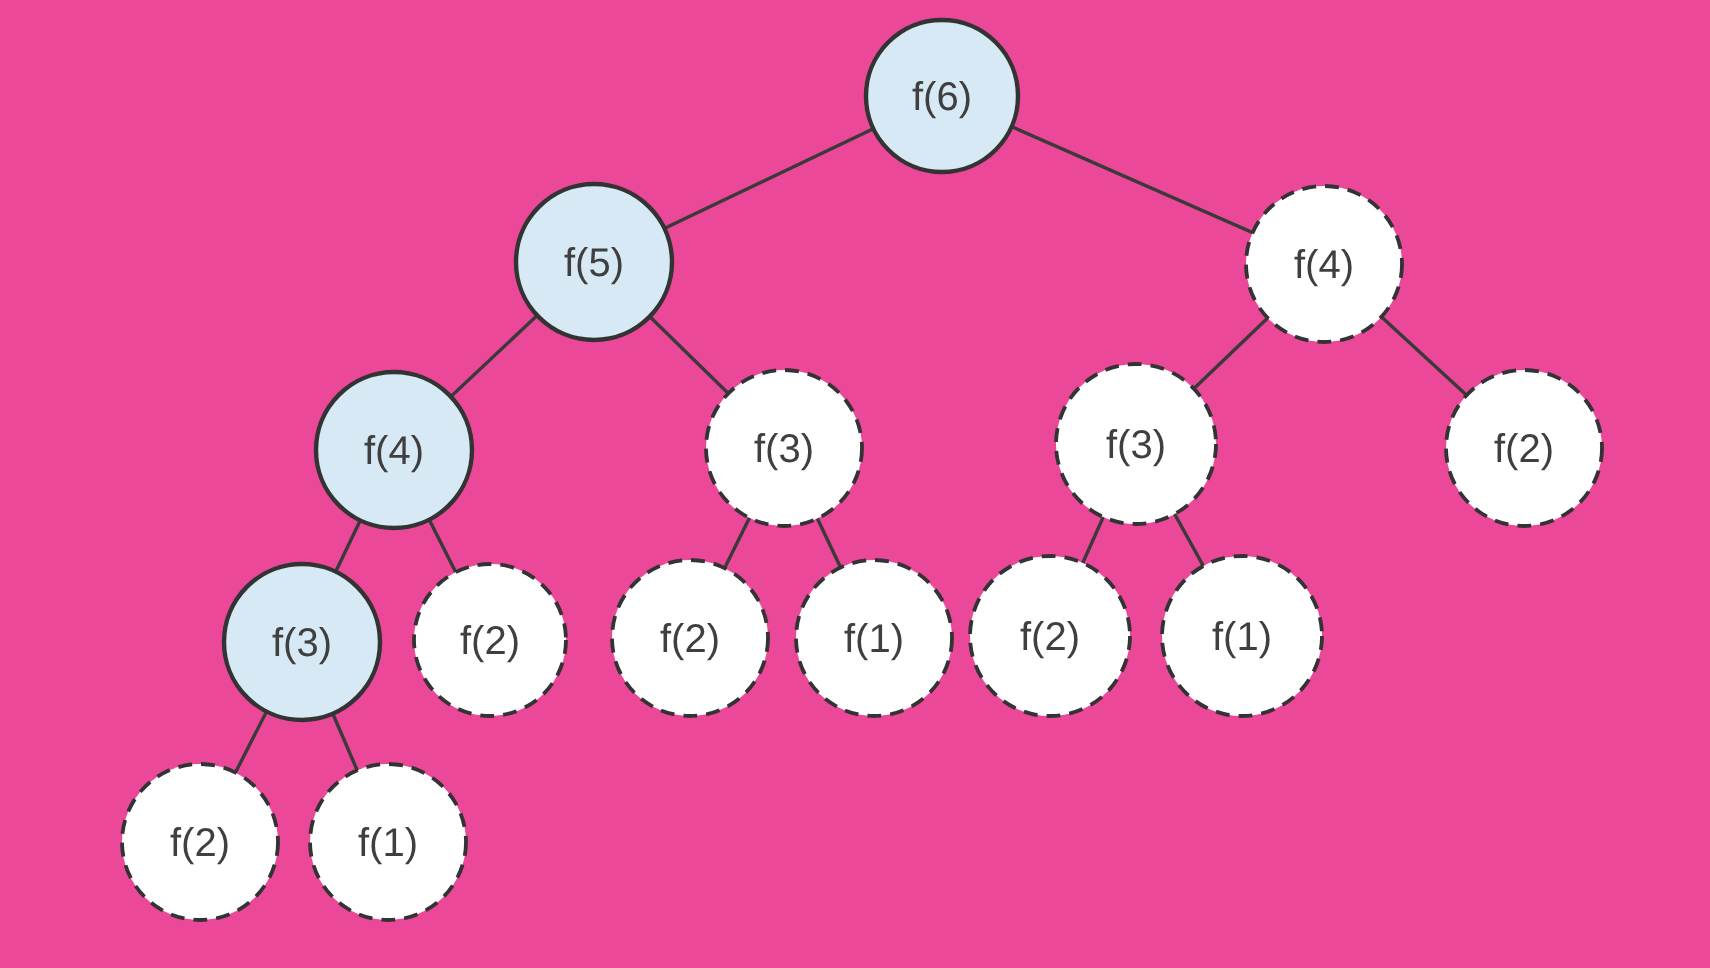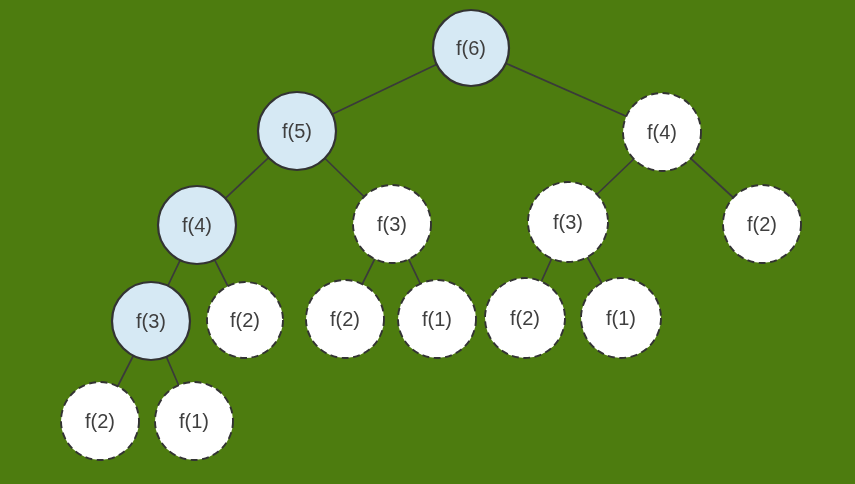--- a/index.html
+++ b/index.html
@@ -5,21 +5,21 @@
   html, body {
     margin: 0;
     padding: 0;
     background: #ffffff;
     font-family: "Liberation Sans", sans-serif;
   }
   .stage {
     position: relative;
     width: 855px;
     height: 484px;
-    background: #4d7c0f;
+    background: #ec4899;
     overflow: hidden;
     text-decoration: underline;
   }
   svg { display: block; }
   .node-label {
     font-family: "Liberation Sans", sans-serif;
     font-size: 20px;
     fill: #3f3f3f;
   }
 </style>

